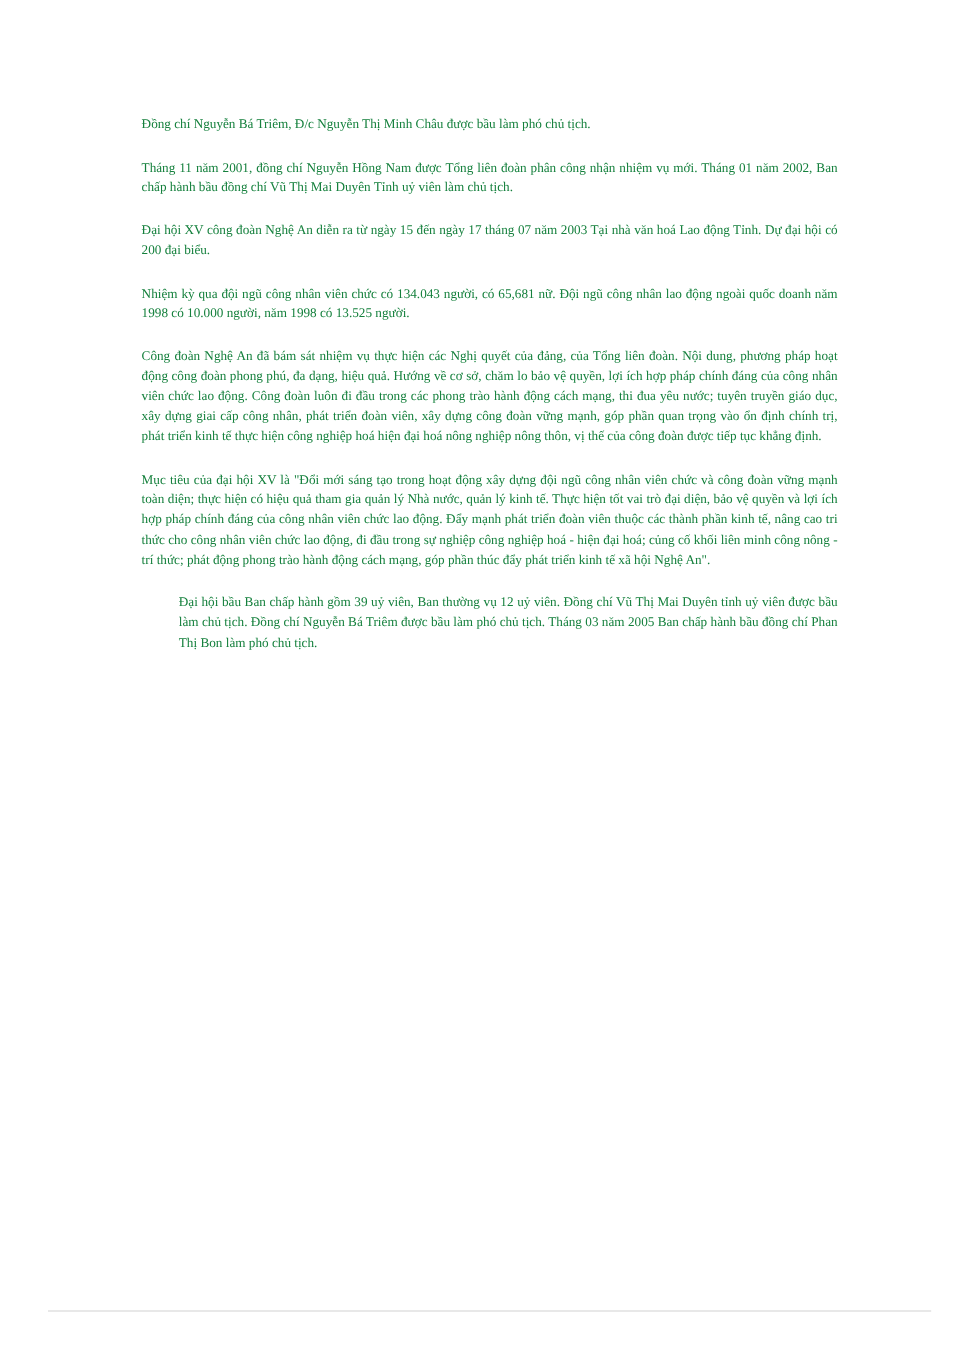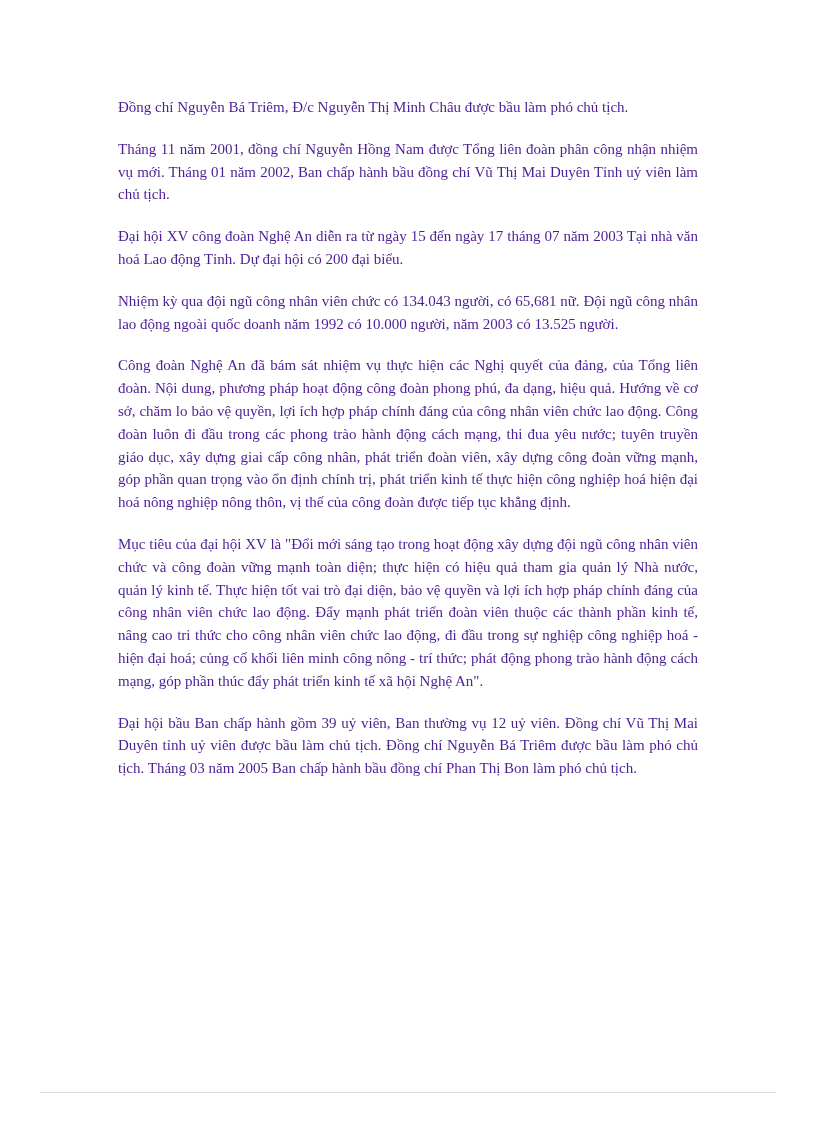--- a/index.html
+++ b/index.html
@@ -22,28 +22,29 @@
     overflow: hidden;
   }
   .content {
     position: absolute;
     left: 118px;
     top: 96px;
     width: 580px;
   }
   p.para {
     margin: 0 0 19px 0;
-    font-size: 15px;
+    font-size: 11px;
     line-height: 1.52;
     text-align: justify;
-    color: #4c1d95;
+    color: #15803d;
     font-family: "Liberation Serif", serif;
   }
   p.para:last-child {
     margin-bottom: 0;
+    margin-left: 31px;
   }
   .bold {
     font-weight: normal;
   }
   .footer-rule {
     position: absolute;
     left: 40px;
     top: 1092px;
     width: 736px;
     height: 0;
@@ -51,19 +52,19 @@
   }
 </style>
 </head>
 <body>
 
 <div class="page">
   <div class="content" id="body-container">
       <p class="para"><span>Đồng chí Nguyễn Bá Triêm, Đ/c Nguyễn Thị Minh Châu được bầu làm phó chủ tịch.</span></p>
       <p class="para"><span>Tháng 11 năm 2001, đồng chí Nguyễn Hồng Nam được Tổng liên đoàn phân công nhận nhiệm vụ mới. Tháng 01 năm 2002, Ban chấp hành bầu đồng chí Vũ Thị Mai Duyên Tỉnh uỷ viên làm chủ tịch.</span></p>
       <p class="para"><span class="bold">Đại hội XV công đoàn Nghệ An diễn ra từ ngày 15 đến ngày 17 tháng 07 năm 2003 </span><span>Tại nhà văn hoá Lao động Tỉnh. </span><span class="bold">Dự đại hội có 200 đại biểu.</span></p>
-      <p class="para"><span>Nhiệm kỳ qua đội ngũ công nhân viên chức có 134.043 người, có 65,681 nữ. Đội ngũ công nhân lao động ngoài quốc doanh năm 1992 có 10.000 người, năm 2003 có 13.525 người.</span></p>
+      <p class="para"><span>Nhiệm kỳ qua đội ngũ công nhân viên chức có 134.043 người, có 65,681 nữ. Đội ngũ công nhân lao động ngoài quốc doanh năm 1998 có 10.000 người, năm 1998 có 13.525 người.</span></p>
       <p class="para"><span>Công đoàn Nghệ An đã bám sát nhiệm vụ thực hiện các Nghị quyết của đảng, của Tổng liên đoàn. Nội dung, phương pháp hoạt động công đoàn phong phú, đa dạng, hiệu quả. Hướng về cơ sở, chăm lo bảo vệ quyền, lợi ích hợp pháp chính đáng của công nhân viên chức lao động. Công đoàn luôn đi đầu trong các phong trào hành động cách mạng, thi đua yêu nước; tuyên truyền giáo dục, xây dựng giai cấp công nhân, phát triển đoàn viên, xây dựng công đoàn vững mạnh, góp phần quan trọng vào ổn định chính trị, phát triển kinh tế thực hiện công nghiệp hoá hiện đại hoá nông nghiệp nông thôn, vị thế của công đoàn được tiếp tục khẳng định.</span></p>
       <p class="para"><span>Mục tiêu của đại hội XV là "Đổi mới sáng tạo trong hoạt động xây dựng đội ngũ công nhân viên chức và công đoàn vững mạnh toàn diện; thực hiện có hiệu quả tham gia quản lý Nhà nước, quản lý kinh tế. Thực hiện tốt vai trò đại diện, bảo vệ quyền và lợi ích hợp pháp chính đáng của công nhân viên chức lao động. Đẩy mạnh phát triển đoàn viên thuộc các thành phần kinh tế, nâng cao tri thức cho công nhân viên chức lao động, đi đầu trong sự nghiệp công nghiệp hoá - hiện đại hoá; củng cố khối liên minh công nông - trí thức; phát động phong trào hành động cách mạng, góp phần thúc đẩy phát triển kinh tế xã hội Nghệ An".</span></p>
       <p class="para"><span>Đại hội bầu Ban chấp hành gồm 39 uỷ viên, Ban thường vụ 12 uỷ viên. Đồng chí Vũ Thị Mai Duyên tỉnh uỷ viên được bầu làm chủ tịch. Đồng chí Nguyễn Bá Triêm được bầu làm phó chủ tịch. Tháng 03 năm 2005 Ban chấp hành bầu đồng chí Phan Thị Bon làm phó chủ tịch.</span></p>
     </div>
   <div class="footer-rule"></div>
 </div>
 
 </body></html>

